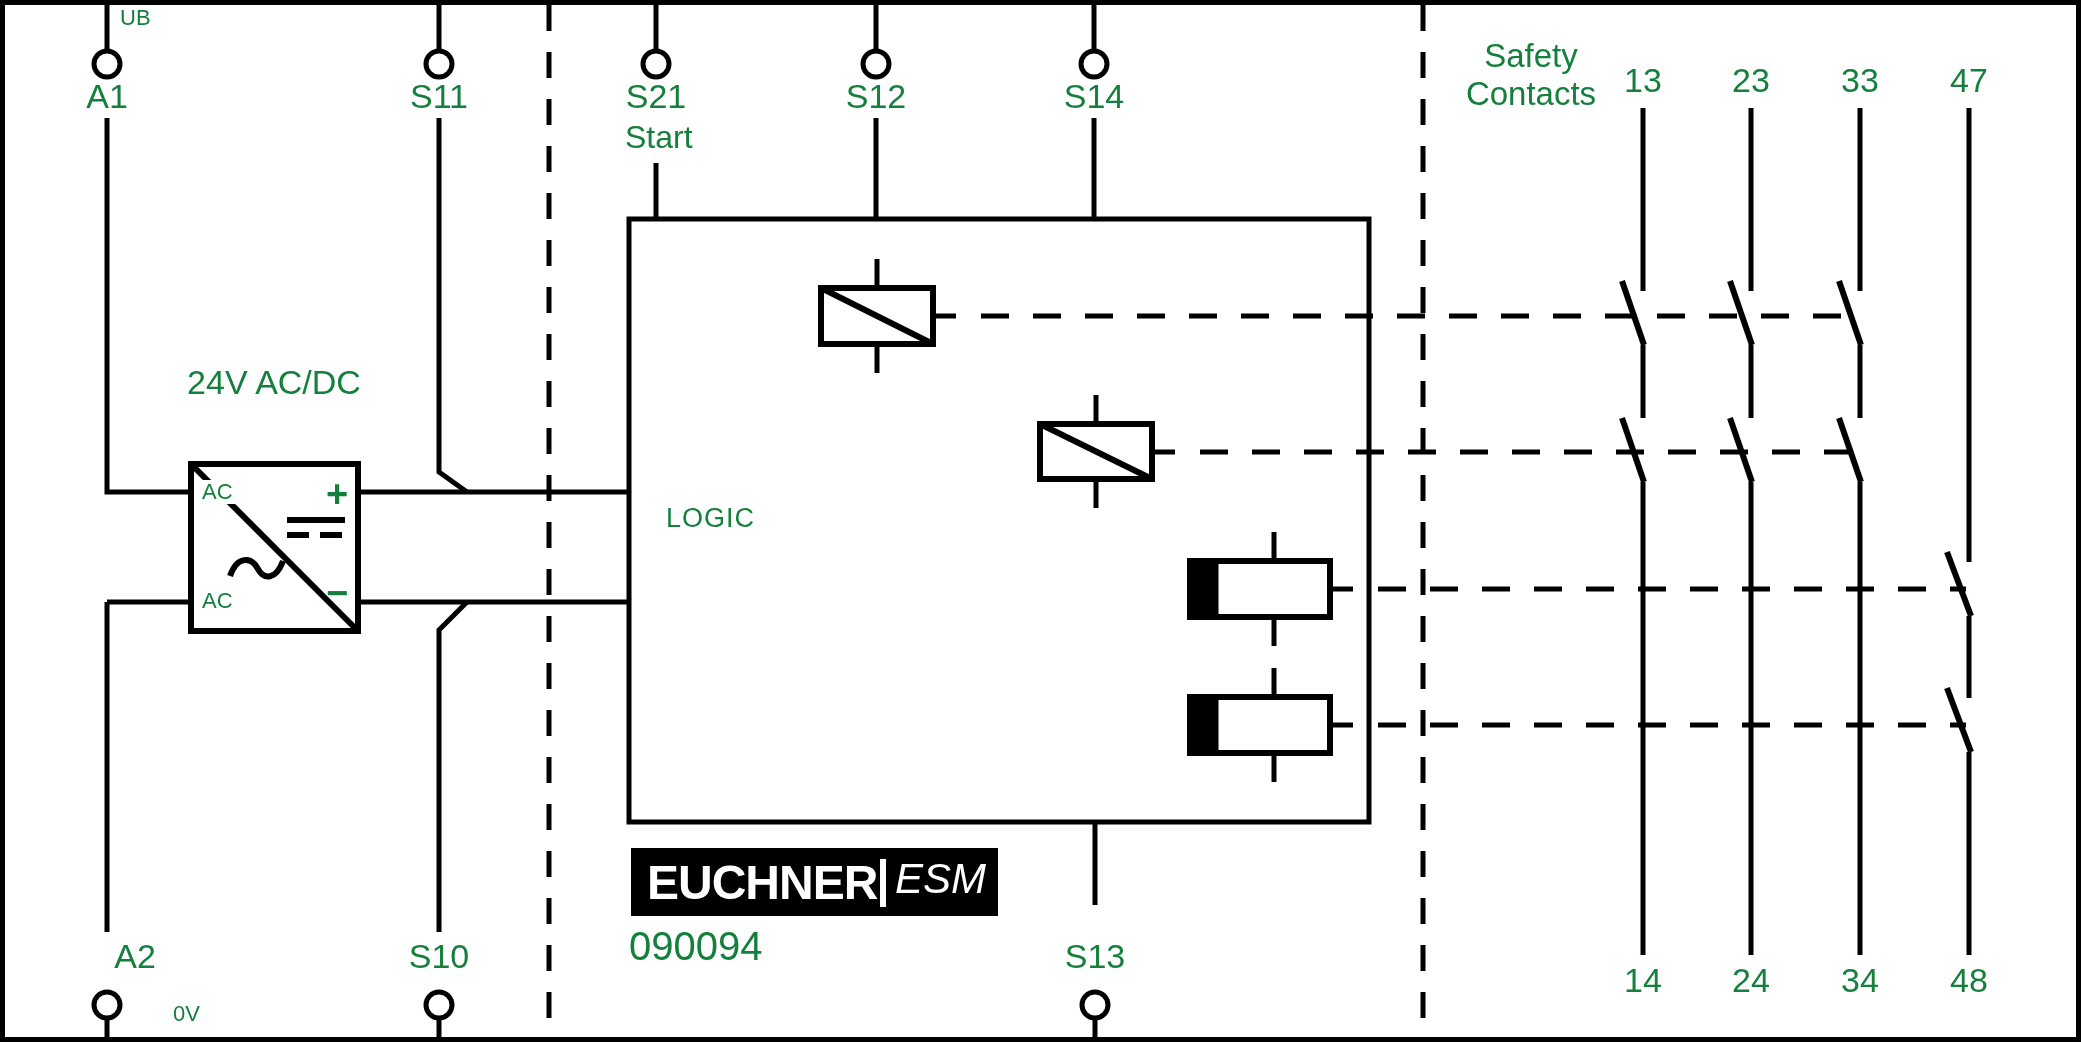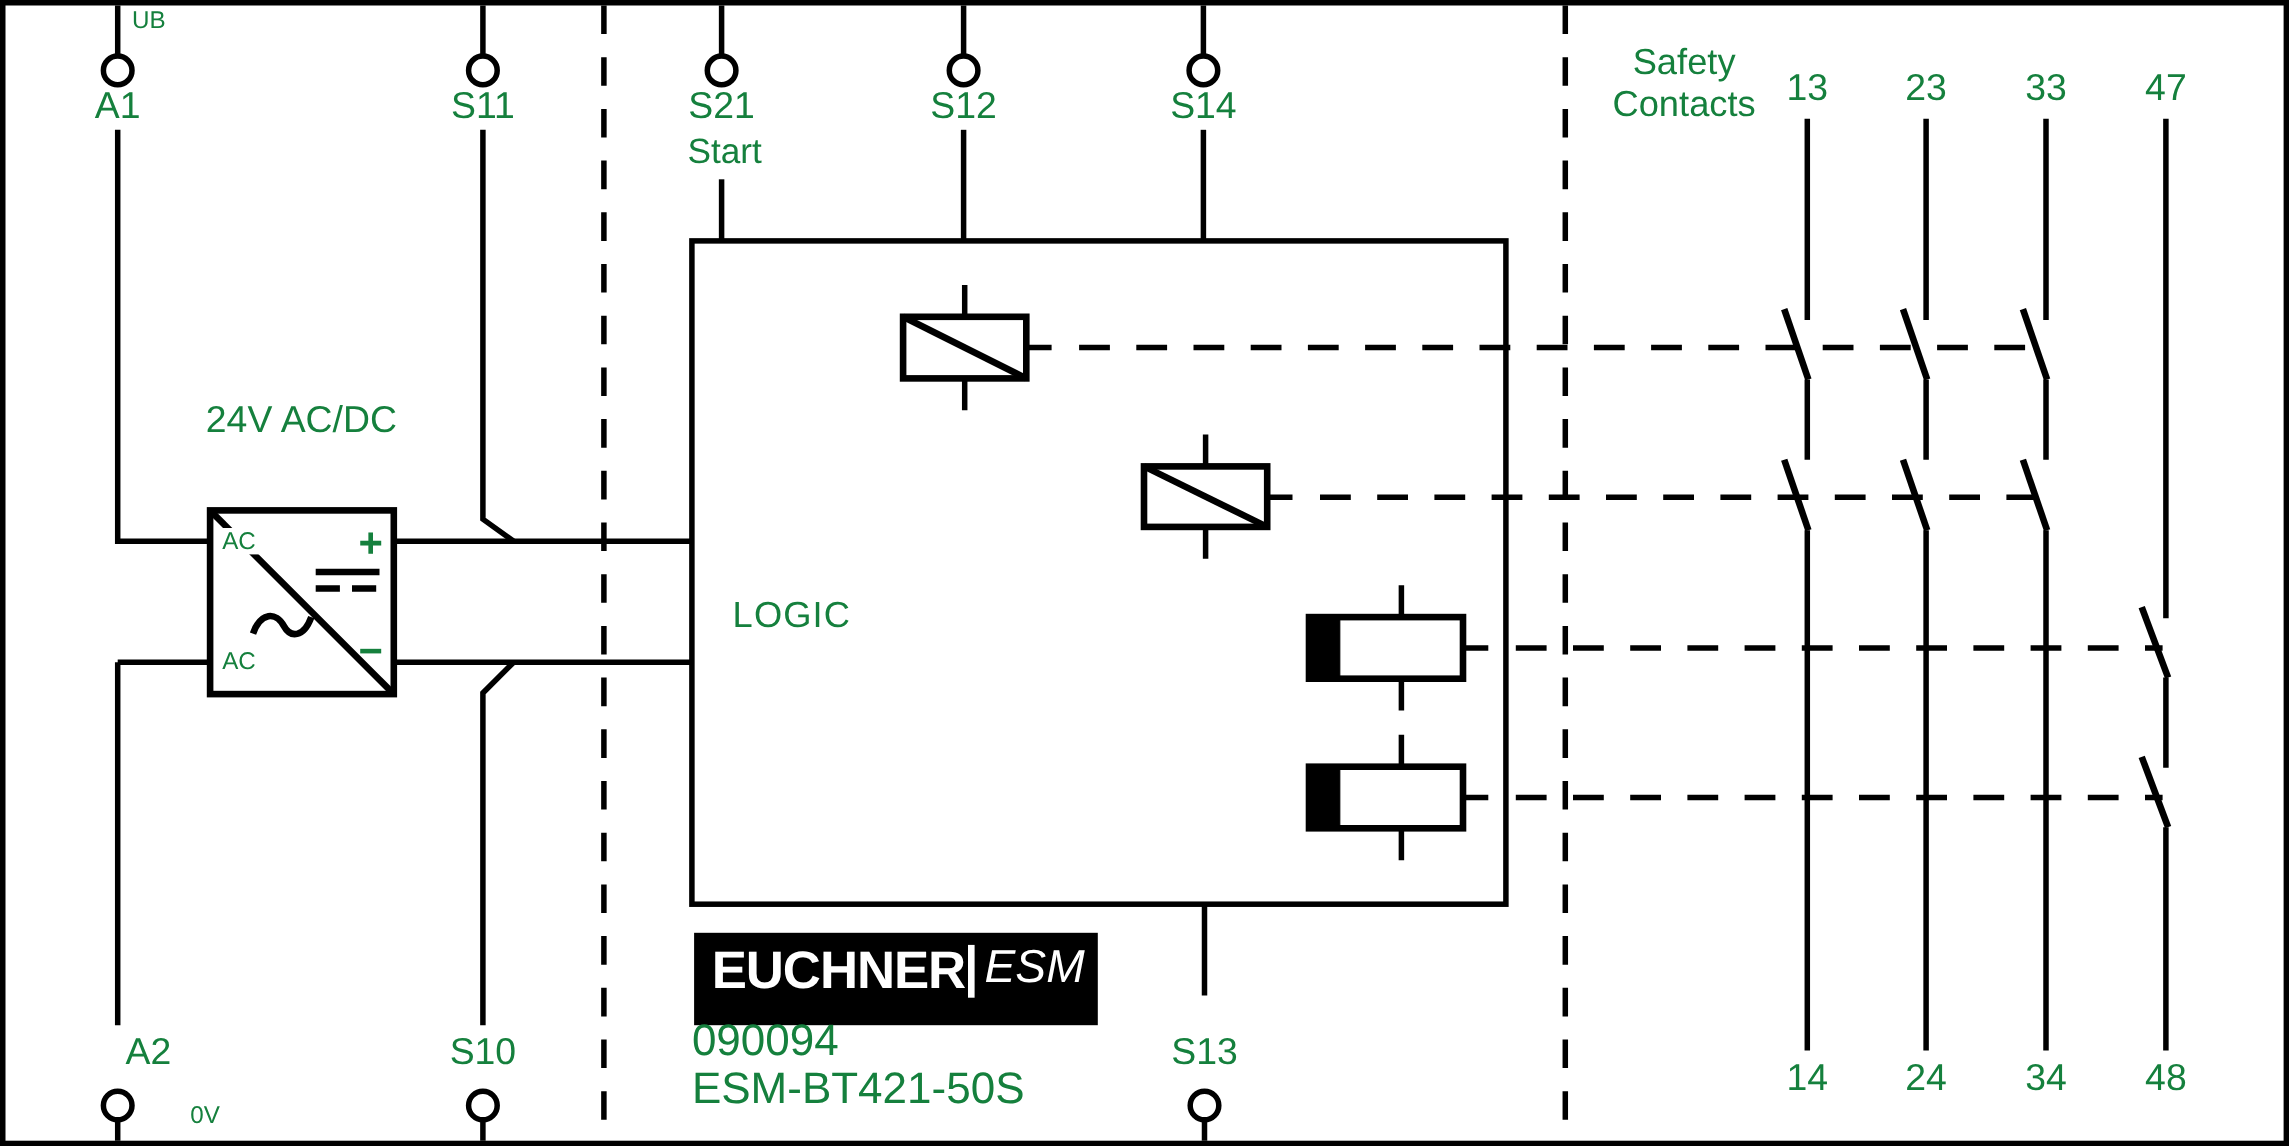--- a/index.html
+++ b/index.html
@@ -4,21 +4,21 @@
 <style>
   html,body{margin:0;padding:0;background:#ffffff;}
   #stage{position:relative;width:2081px;height:1042px;background:#ffffff;
          font-family:"Liberation Sans", sans-serif;color:#000;overflow:hidden;}
   #wiring-svg{position:absolute;left:0;top:0;}
   .lbl{position:absolute;white-space:nowrap;line-height:1.1;color:#15803d;}
   .ctr{transform:translateX(-50%);}
   .term{font-size:34px;}
   .small{font-size:22px;}
   .knockout{background:#ffffff;padding:0 3px;text-align:right;}
-  #logo-box{position:absolute;left:631px;top:848px;width:367px;height:84px;background:#000000;}
+  #logo-box{position:absolute;left:631px;top:848px;width:367px;height:68px;background:#000000;}
   #logo-brand{position:absolute;left:16px;top:7px;font-size:48px;font-weight:bold;
               letter-spacing:-1px;color:#ffffff;}
   #logo-sep{position:absolute;left:249px;top:11px;width:6px;height:48px;background:#ffffff;}
   #logo-esm{position:absolute;left:264px;top:7px;font-size:42px;font-style:italic;color:#ffffff;}
 </style>
 </head>
 <body>
 
 <div id="stage">
 
@@ -146,28 +146,27 @@
   <span class="lbl term ctr" style="left:1751px;top:962px;">24</span>
   <span class="lbl term ctr" style="left:1860px;top:962px;">34</span>
   <span class="lbl term ctr" style="left:1969px;top:962px;">48</span>
 
   <span class="lbl ctr" style="left:274px;top:364px;font-size:34px;">24V AC/DC</span>
   <span class="lbl small knockout" style="left:199px;top:480px;">AC</span>
   <span class="lbl small knockout" style="left:199px;top:589px;">AC</span>
   <span class="lbl ctr" style="left:337px;top:474px;font-size:38px;font-weight:bold;">+</span>
   <span class="lbl ctr" style="left:337px;top:573px;font-size:38px;font-weight:bold;">−</span>
 
-  <span class="lbl" style="left:666px;top:541px;font-size:33px;letter-spacing:1px;">LOGIC</span>
+  <span class="lbl" style="left:666px;top:504px;font-size:27px;letter-spacing:1px;">LOGIC</span>
 
   <span class="lbl term ctr" style="left:107px;top:938px;margin-left:28px;">A2</span>
   <span class="lbl small" style="left:126px;top:1002px;margin-left:47px;">0V</span>
   <span class="lbl term ctr" style="left:439px;top:938px;">S10</span>
   <span class="lbl term ctr" style="left:1095px;top:938px;">S13</span>
 
   <div id="logo-box">
     <span id="logo-brand">EUCHNER</span>
     <span id="logo-sep"></span>
     <span id="logo-esm">ESM</span>
   </div>
   <span class="lbl" style="left:629px;top:924px;font-size:40px;">090094</span>
-  <span class="lbl" style="left:629px;top:968px;font-size:40px;">ESM-BT421-50S</span>
 
 </div>
 
 </body></html>

